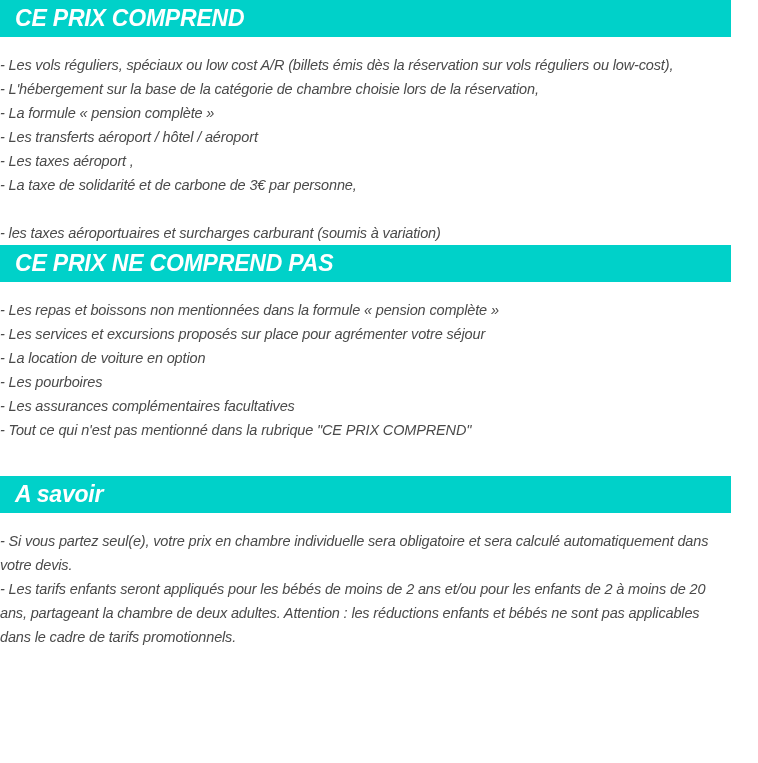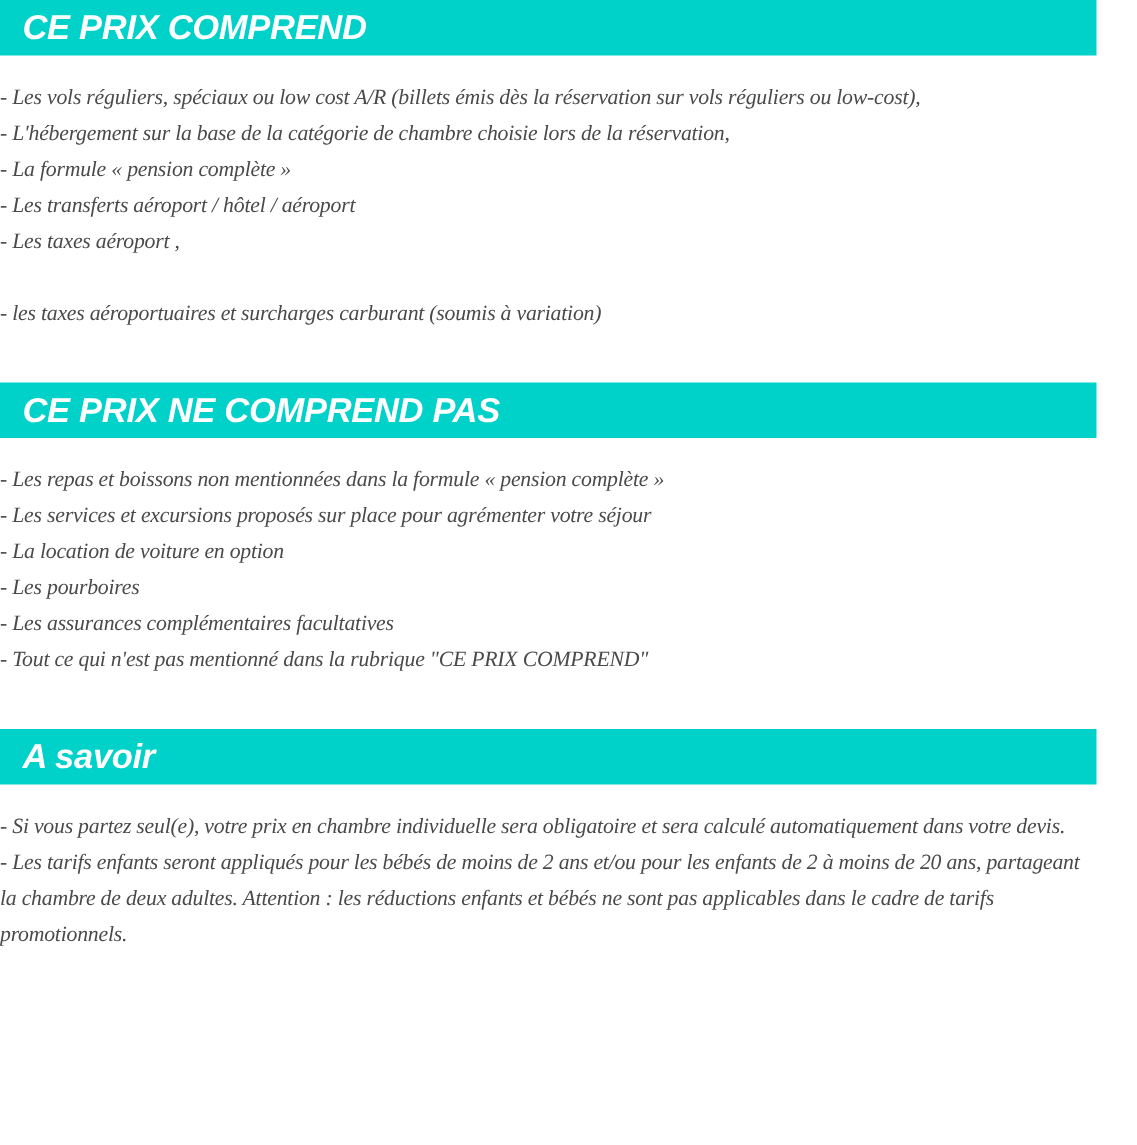--- a/index.html
+++ b/index.html
@@ -31,49 +31,49 @@
       letter-spacing: -0.2px;
       line-height: 37px;
       margin: 0;
     }
     .section-body {
       padding-top: 16px;
       font-style: italic;
       font-size: 14.5px;
       line-height: 24px;
       letter-spacing: -0.15px;
-      font-family: Liberation Serif, serif;
     }
     .line {
       display: block;
       white-space: nowrap;
       min-height: 24px;
     }
     .para {
       display: block;
       white-space: normal;
       padding-right: 8px;
     }
     #sec1 { margin-top: 0; }
-    #sec2 { margin-top: 34px; }
+    #sec2 { }
     #sec3 { margin-top: 34px; }
   </style>
 </head>
 <body>
 
 <div class="section" id="sec1">
   <div class="section-header">
     <h2 class="section-title">CE PRIX COMPREND</h2>
   </div>
   <div class="section-body">
     <span class="line">- Les vols réguliers, spéciaux ou low cost A/R (billets émis dès la réservation sur vols réguliers ou low-cost),</span>
     <span class="line">- L'hébergement sur la base de la catégorie de chambre choisie lors de la réservation,</span>
     <span class="line">- La formule « pension complète »</span>
     <span class="line">- Les transferts aéroport / hôtel / aéroport</span>
     <span class="line">- Les taxes aéroport ,</span>
+    <span class="line">- La taxe de solidarité et de carbone de 3€ par personne,</span>
     <span class="line"></span>
     <span class="line">- les taxes aéroportuaires et surcharges carburant (soumis à variation)</span>
   </div>
 </div>
 
 <div class="section" id="sec2">
   <div class="section-header">
     <h2 class="section-title">CE PRIX NE COMPREND PAS</h2>
   </div>
   <div class="section-body">

